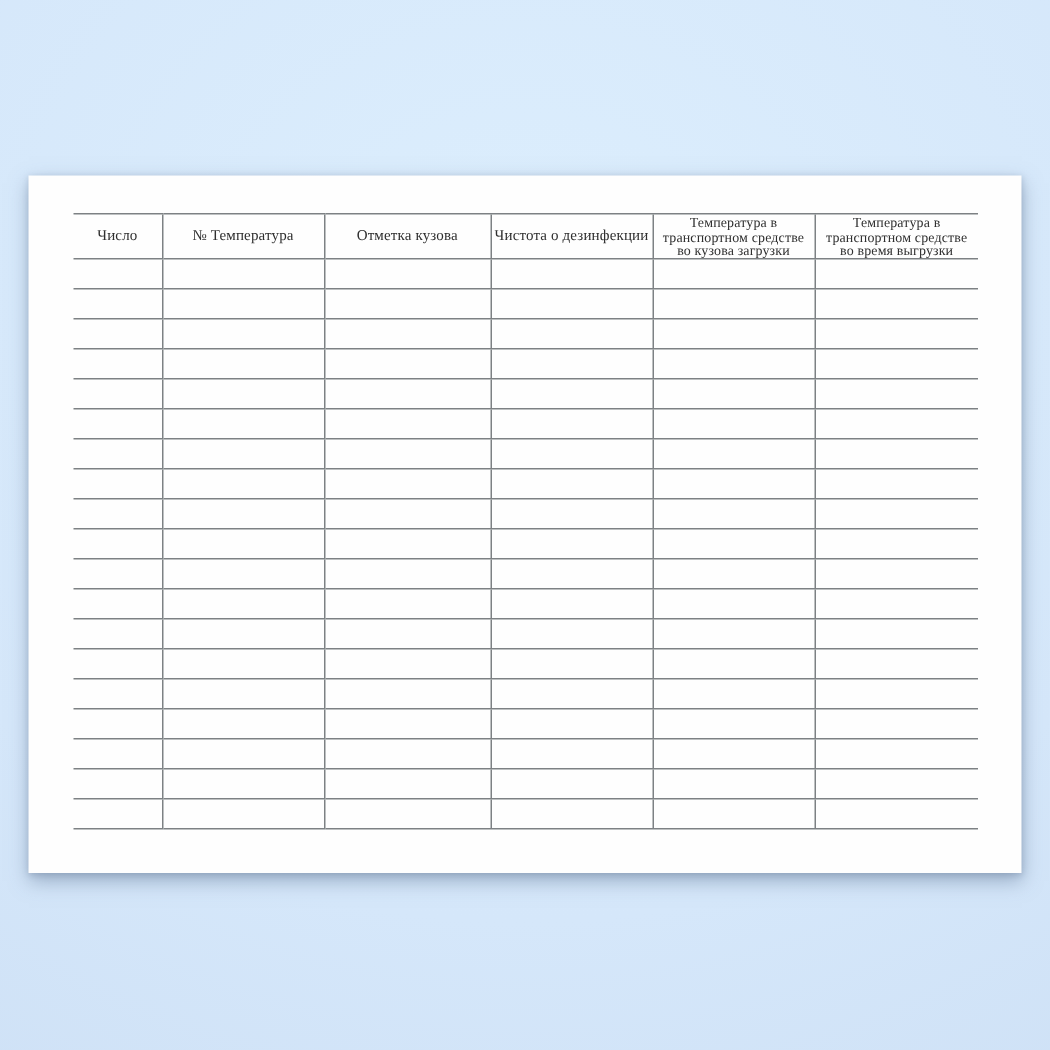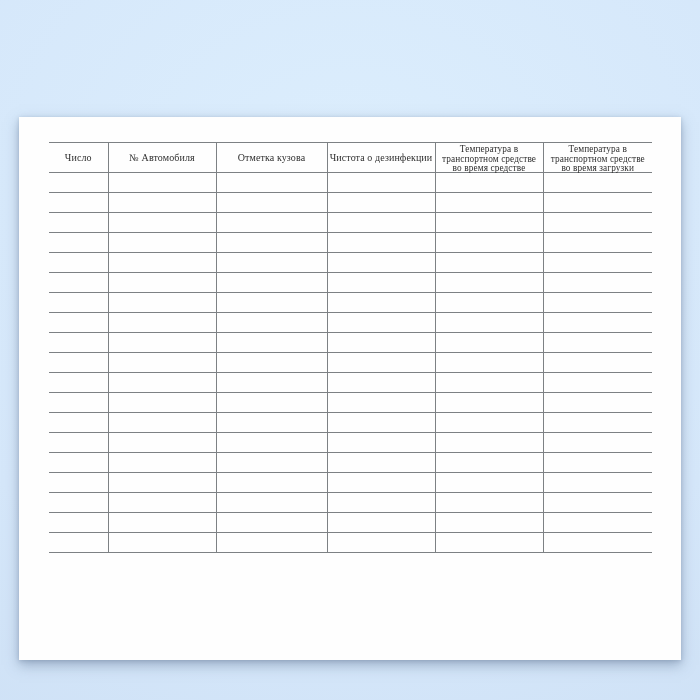--- a/index.html
+++ b/index.html
@@ -20,21 +20,21 @@
   body {
     position: relative;
     background: radial-gradient(130% 115% at 50% 28%,
       var(--background-center) 0%,
       var(--background-mid) 52%,
       var(--background-edge) 100%);
   }
   .paper {
     position: absolute;
     left: 19px; top: 117px;
-    width: 662px; height: 543px;
+    width: 662px; height: 465px;
     background: var(--paper);
     box-shadow: 0 5px 12px rgba(98,120,149,0.50),
                 0 1px 4px  rgba(98,120,149,0.30);
   }
   table.log-table {
     position: absolute;
     left: 30px; top: 25px;
     width: 603px;
     border-collapse: collapse;
     table-layout: fixed;
@@ -86,40 +86,40 @@
       <col class="col-disinfect">
       <col class="col-load-temp">
       <col class="col-unload-temp">
     </colgroup>
     <thead>
       <tr>
         <th>
           <span>Число</span>
         </th>
         <th>
-          <span>№ Автомобиля</span>
+          <span>№ Температура</span>
         </th>
         <th>
           <span>Отметка кузова</span>
         </th>
         <th>
           <span>Чистота о дезинфекции</span>
         </th>
         <th>
           <div class="temp-lines">
             <span class="hline">Температура в</span>
             <span class="hline">транспортном средстве</span>
-            <span class="hline">во время средстве</span>
+            <span class="hline">во кузова загрузки</span>
           </div>
         </th>
         <th>
           <div class="temp-lines">
             <span class="hline">Температура в</span>
             <span class="hline">транспортном средстве</span>
-            <span class="hline">во время загрузки</span>
+            <span class="hline">во время выгрузки</span>
           </div>
         </th>
       </tr>
     </thead>
     <tbody>
         <tr>
           <td></td>
           <td></td>
           <td></td>
           <td></td>

